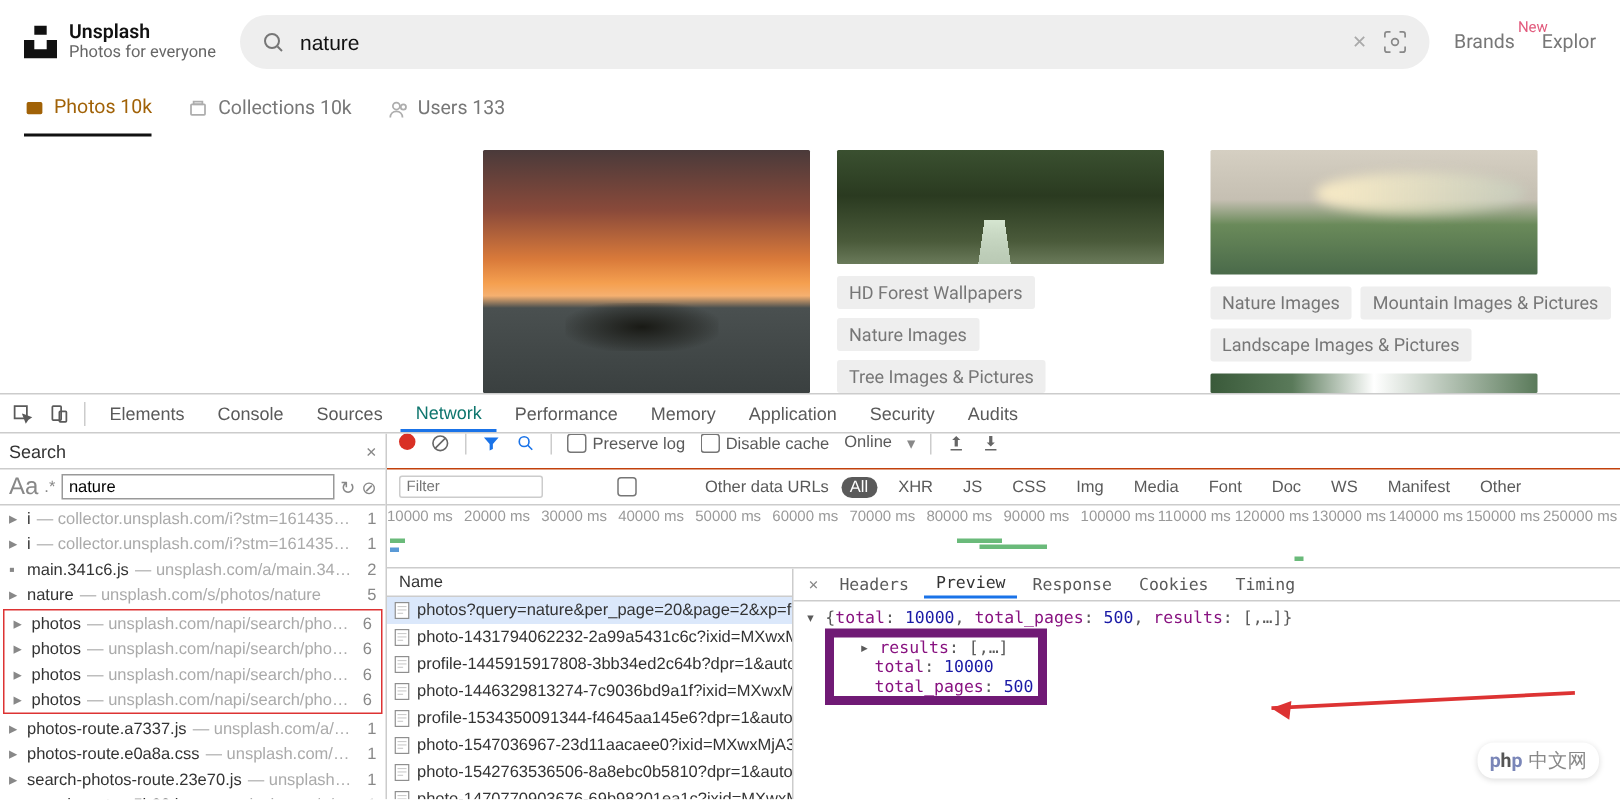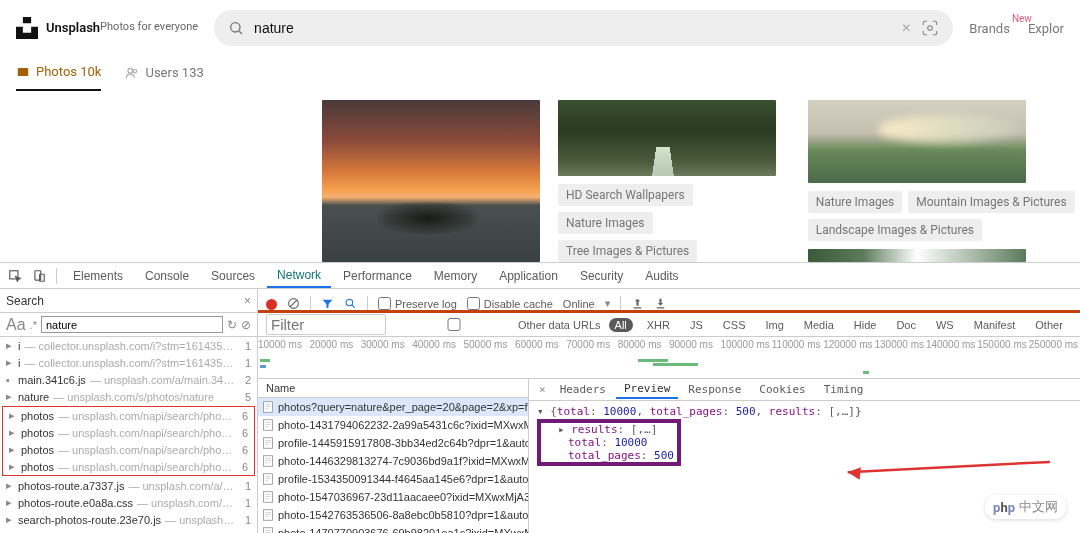--- a/index.html
+++ b/index.html
@@ -1,20 +1,20 @@
 <!DOCTYPE html>
 <html><head>
 <meta charset="utf-8">
 <style>
 *{box-sizing:border-box;margin:0;padding:0}
 body{font-family:-apple-system,BlinkMacSystemFont,"Segoe UI",Roboto,Helvetica,Arial,sans-serif;font-size:12px;color:#333;background:#fff;width:1080px;height:533px;overflow:hidden;position:relative}
 .header{height:56px;display:flex;align-items:center;padding:0 16px;gap:16px}
 .logo{display:flex;align-items:center;gap:8px}
 .logo-icon{width:22px;height:22px}
-.logo-text{display:flex;flex-direction:row;line-height:1.1}
+.logo-text{display:flex;flex-direction:column;line-height:1.1}
 .logo-title{font-size:13px;font-weight:600;color:#111}
 .logo-sub{font-size:11px;color:#666}
 .search-wrap{flex:1;display:flex;align-items:center;background:#eee;border-radius:20px;height:36px;padding:0 14px;gap:10px;max-width:830px}
 .search-icon{color:#767676}
 .search-input{flex:1;border:0;background:transparent;outline:0;font-size:14px;color:#111}
 .clear-icon{color:#aaa;cursor:pointer}
 .nav-right{display:flex;align-items:center;gap:18px;color:#777;font-size:13px}
 .brands{position:relative}
 .new{position:absolute;top:-8px;right:-22px;color:#e25c7e;font-size:10px}
 .tabs{height:44px;display:flex;align-items:center;padding:0 16px;gap:24px;color:#777;font-size:13px;border-bottom:1px solid #fff}
@@ -45,27 +45,27 @@
 .dt-search-bar{height:24px;display:flex;align-items:center;border-bottom:1px solid #ccc;padding:0 6px;gap:4px}
 .dt-search-bar input{flex:1;border:1px solid #999;outline:0;font-size:11px;padding:1px 4px;height:17px}
 .dt-search-results{flex:1;overflow:hidden;font-size:11px}
 .dt-row{display:flex;align-items:center;height:17px;padding:0 6px;gap:4px;color:#333;white-space:nowrap;overflow:hidden}
 .dt-row .tri{color:#888;width:8px;display:inline-block}
 .dt-row .nm{color:#333}
 .dt-row .pth{color:#aaa;overflow:hidden;text-overflow:ellipsis;flex:1}
 .dt-row .cnt{color:#888;margin-left:auto;padding-left:4px}
 .red-box{border:1px solid #d33;margin:1px 2px}
 .dt-right{flex:1;display:flex;flex-direction:column}
-.dt-toolbar{height:24px;display:flex;align-items:flex-end;border-bottom:3px solid #c2410c;padding:0 8px;gap:10px;font-size:11px;color:#5a5a5a}
+.dt-toolbar{height:24px;display:flex;align-items:flex-start;border-bottom:1px solid #c2410c;padding:0 8px;gap:10px;font-size:11px;color:#5a5a5a}
 .dt-toolbar .sep{width:1px;height:14px;background:#ccc}
 .rec{width:11px;height:11px;background:#d93025;border-radius:50%}
 .tb-icon{width:13px;height:13px}
 .chk{display:flex;align-items:center;gap:4px}
 .dt-filter{height:24px;display:flex;align-items:center;border-bottom:1px solid #ccc;padding:0 8px;gap:8px;font-size:11px;color:#5a5a5a}
-.dt-filter input{width:120px;border:1px solid #ccc;padding:1px 4px;font-size:15px;outline:0;border-radius:2px}
+.dt-filter input{width:96px;border:1px solid #ccc;padding:1px 4px;font-size:10px;outline:0;border-radius:2px}
 .pill{padding:1px 6px;border-radius:7px;cursor:pointer}
 .pill.active{background:#5a5a5a;color:#fff}
 .dt-timeline{height:42px;border-bottom:1px solid #ccc;position:relative;font-size:10px;color:#999;overflow:hidden}
 .tl-labels{display:flex;position:absolute;top:2px;left:0;right:0}
 .tl-labels span{width:52px;text-align:left}
 .tl-mark{position:absolute;background:#6aba7a;height:3px}
 .dt-grid{flex:1;display:flex;overflow:hidden}
 .dt-names{width:271px;border-right:1px solid #ccc;display:flex;flex-direction:column;font-size:11px}
 .dt-names-hdr{height:22px;border-bottom:1px solid #ccc;padding:3px 8px;font-weight:normal;color:#333}
 .dt-name-row{height:18px;display:flex;align-items:center;padding:0 4px;gap:4px;white-space:nowrap;overflow:hidden}
@@ -74,21 +74,21 @@
 .dt-detail{flex:1;display:flex;flex-direction:column;font-family:Menlo,Consolas,monospace;font-size:11px}
 .dt-detail-tabs{height:22px;display:flex;align-items:center;border-bottom:1px solid #ccc;padding:0 6px;gap:2px}
 .dt-detail-tabs .dtab{padding:2px 8px;color:#5a5a5a;cursor:pointer}
 .dt-detail-tabs .dtab.active{color:#333;border-bottom:2px solid #1a73e8}
 .dt-detail-tabs .closex{color:#888;cursor:pointer;padding:0 4px}
 .dt-json{padding:4px 8px;position:relative}
 .dt-json .line{white-space:nowrap}
 .jk{color:#881280}
 .jn{color:#1a1aa6}
 .jp{color:#5a5a5a}
-.red-box2{border:4px solid #701a75;display:inline-block;padding:0 3px;margin:1px 0}
+.red-box2{border:6px solid #701a75;display:inline-block;padding:0 3px;margin:1px 13px}
 .arrow{position:absolute;top:42px;left:310px;transform:rotate(-12deg)}
 .watermark{position:absolute;right:14px;bottom:14px;display:flex;align-items:center;gap:4px;font-size:13px;color:#888}
 .wm-badge{background:#fff;border-radius:11px;padding:3px 8px;display:flex;align-items:center;gap:4px;box-shadow:0 1px 4px rgba(0,0,0,0.15)}
 .php{font-weight:bold}
 .php .p1c{color:#7a86b8}.php .p2c{color:#555}.php .p3c{color:#7a86b8}
 </style>
 </head>
 <body>
 
 <div class="header">
@@ -121,36 +121,43 @@
 
 <div class="tabs">
   <div class="tab active">
     <svg class="tab-icon" viewBox="0 0 24 24" fill="currentColor">
         <rect x="3" y="5" width="18" height="14" rx="2"></rect>
       </svg>
     <span>Photos 10k</span>
   </div>
   <div class="tab">
     <svg class="tab-icon" viewBox="0 0 24 24" fill="none" stroke="currentColor" stroke-width="2">
+        <rect x="4" y="6" width="16" height="12" rx="1"></rect>
+        <rect x="7" y="3" width="10" height="3"></rect>
+      </svg>
+    <span>Collections 10k</span>
+  </div>
+  <div class="tab">
+    <svg class="tab-icon" viewBox="0 0 24 24" fill="none" stroke="currentColor" stroke-width="2">
         <circle cx="9" cy="8" r="4"></circle>
         <path d="M2 21c0-4 3-7 7-7s7 3 7 7"></path>
         <circle cx="17" cy="9" r="3"></circle>
       </svg>
     <span>Users 133</span>
   </div>
 </div>
 
 <div class="gallery">
   <div class="col">
     <div class="photo p1"></div>
   </div>
   <div class="col">
     <div class="photo p2"></div>
     <div class="tags">
-      <span class="tag">HD Search Wallpapers</span>
+      <span class="tag">HD Forest Wallpapers</span>
       <span class="tag">Nature Images</span>
       <span class="tag">Tree Images &amp; Pictures</span>
     </div>
   </div>
   <div class="col">
     <div class="photo p3"></div>
     <div class="tags">
       <span class="tag">Nature Images</span>
       <span class="tag">Mountain Images &amp; Pictures</span>
       <span class="tag">Landscape Images &amp; Pictures</span>
@@ -314,21 +321,21 @@
         <label class="chk">
             <input type="checkbox" style="">
             <span>Other data URLs</span>
           </label>
         <span class="pill active">All</span>
         <span class="pill">XHR</span>
         <span class="pill">JS</span>
         <span class="pill">CSS</span>
         <span class="pill">Img</span>
         <span class="pill">Media</span>
-        <span class="pill">Hide</span>
+        <span class="pill">Font</span>
         <span class="pill">Doc</span>
         <span class="pill">WS</span>
         <span class="pill">Manifest</span>
         <span class="pill">Other</span>
       </div>
       <div class="dt-timeline">
         <div class="tl-labels" id="tl-labels">
             <span>10000 ms</span>
             <span>20000 ms</span>
             <span>30000 ms</span>

